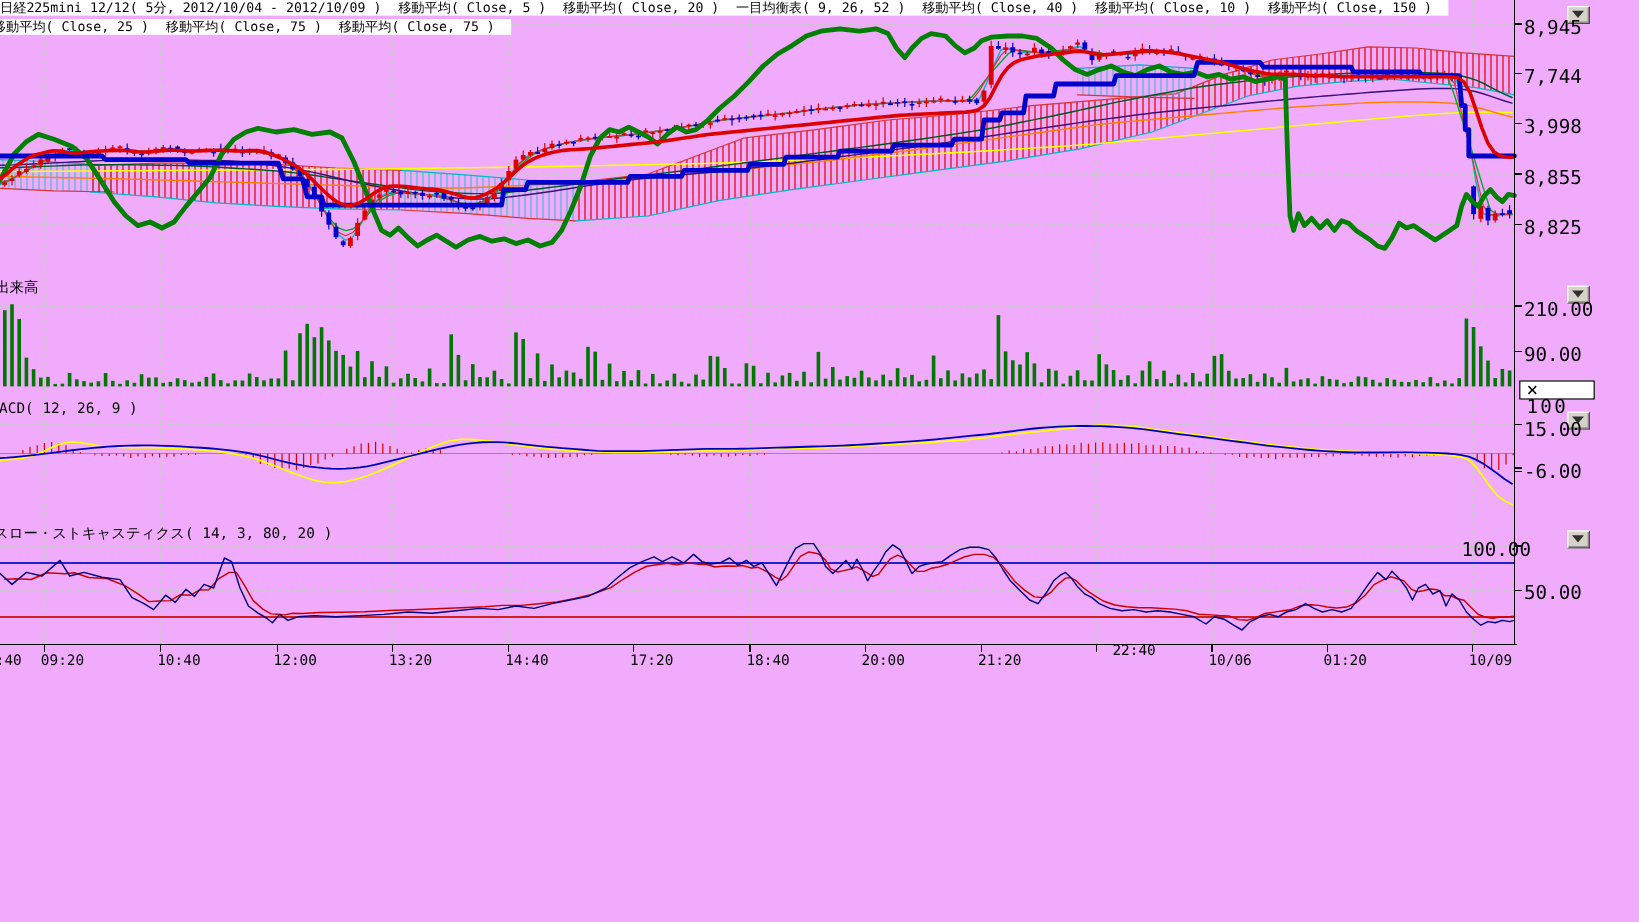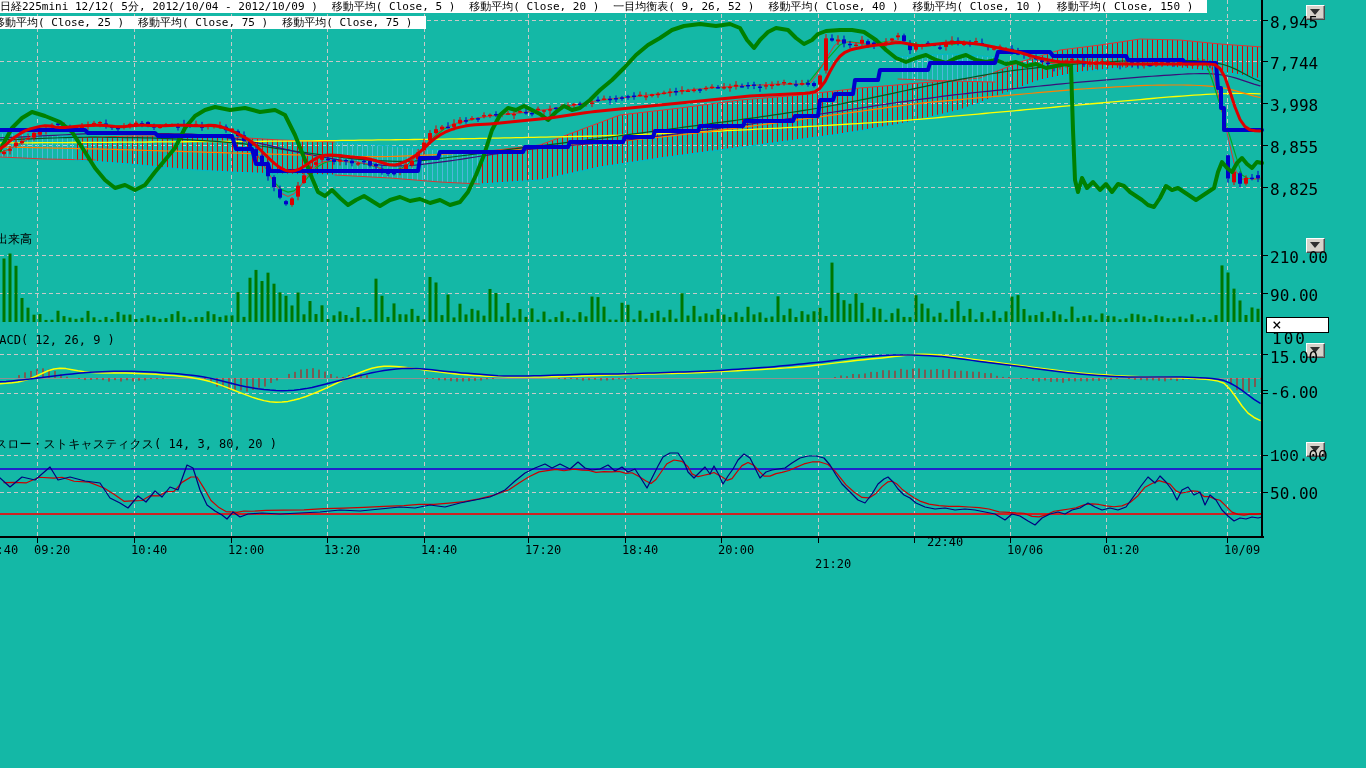--- a/index.html
+++ b/index.html
@@ -1,16 +1,16 @@
 <!DOCTYPE html>
 <html><head>
 <meta charset="utf-8">
 <style>
   html,body{margin:0;padding:0;background:#fff;}
-  .screen{position:relative;width:1366px;height:768px;background:#14b8a6;overflow:hidden;
+  .screen{position:relative;width:1366px;height:768px;background:#f0abfc;overflow:hidden;
           font-family:"DejaVu Sans Mono","DejaVu Sans",monospace;color:#000;}
   svg#chart{position:absolute;left:0;top:0;}
   .hdr-row{position:absolute;white-space:nowrap;font-size:11px;line-height:13px;background:#fff;}
   .hdr-row span{margin-right:14px;}
   .pane-label{position:absolute;font-size:12px;white-space:nowrap;background:transparent;}
   .axis-label{position:absolute;font-size:16px;white-space:nowrap;}
   .time-label{position:absolute;font-size:12px;white-space:nowrap;}
   .mult-box{position:absolute;left:1266px;top:317px;width:56px;height:14px;border:1px solid #000;
             font-size:16px;line-height:14px;padding-left:5px;background:#fff;letter-spacing:2px;}
   .scroll-btn{position:absolute;left:1306px;width:17px;height:13px;background:#d6d2ca;
@@ -936,30 +936,30 @@
   <div id="labels">
       <div class="axis-label" style="left: 1270px; top: 13px;">8,945</div>
       <div class="axis-label" style="left: 1270px; top: 54px;">7,744</div>
       <div class="axis-label" style="left: 1270px; top: 96px;">3,998</div>
       <div class="axis-label" style="left: 1270px; top: 138px;">8,855</div>
       <div class="axis-label" style="left: 1270px; top: 180px;">8,825</div>
       <div class="axis-label" style="left: 1270px; top: 248px;">210.00</div>
       <div class="axis-label" style="left: 1270px; top: 286px;">90.00</div>
       <div class="axis-label" style="left: 1270px; top: 348px;">15.00</div>
       <div class="axis-label" style="left: 1270px; top: 383px; text-align: center;">-6.00</div>
-      <div class="axis-label" style="left: 1270px; top: 448px; font-family: Liberation Mono, monospace;">100.00</div>
+      <div class="axis-label" style="left: 1218px; top: 448px;">100.00</div>
       <div class="axis-label" style="left: 1270px; top: 484px;">50.00</div>
       <div class="time-label" style="left: 34px; top: 543px;">09:20</div>
       <div class="time-label" style="left: 131px; top: 543px;">10:40</div>
       <div class="time-label" style="left: 228px; top: 543px;">12:00</div>
       <div class="time-label" style="left: 324px; top: 543px;">13:20</div>
       <div class="time-label" style="left: 421px; top: 543px;">14:40</div>
       <div class="time-label" style="left: 525px; top: 543px;">17:20</div>
       <div class="time-label" style="left: 622px; top: 543px;">18:40</div>
       <div class="time-label" style="left: 718px; top: 543px;">20:00</div>
-      <div class="time-label" style="left: 815px; top: 557px;">21:20</div>
+      <div class="time-label" style="left: 815px; top: 543px;">21:20</div>
       <div class="time-label" style="left: 911px; top: 535px; margin-left: 16px;">22:40</div>
       <div class="time-label" style="left: 1007px; top: 543px;">10/06</div>
       <div class="time-label" style="left: 1103px; top: 543px;">01:20</div>
       <div class="time-label" style="left: 1224px; top: 543px;">10/09</div>
       <div class="time-label" style="left: -18px; top: 543px;">08:40</div>
     </div>
 </div>
 
 </body></html>

